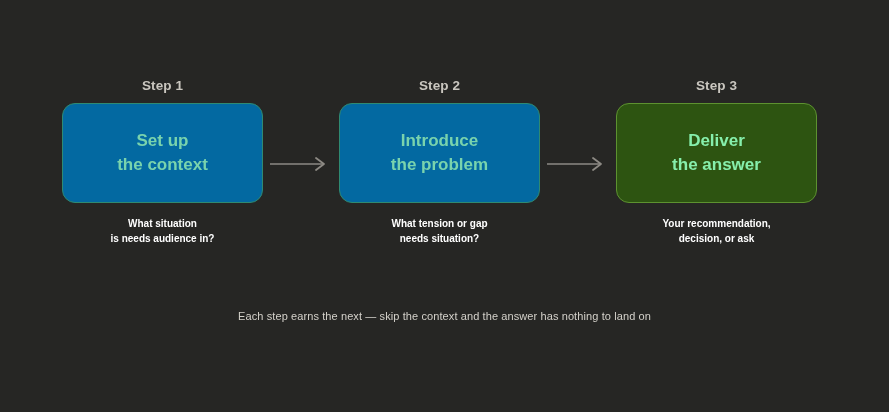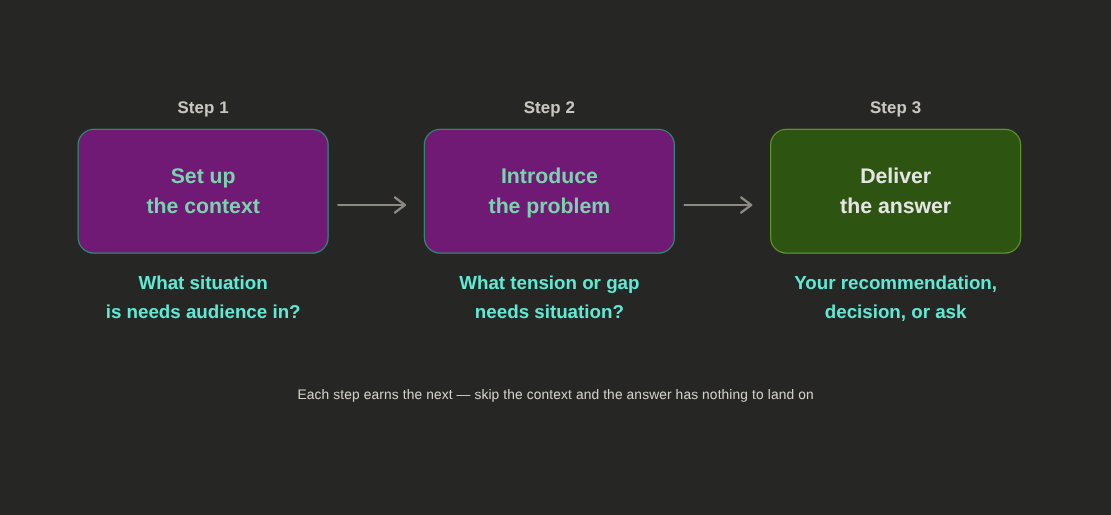--- a/index.html
+++ b/index.html
@@ -56,36 +56,36 @@
     flex-direction: column;
     align-items: center;
     justify-content: center;
     text-align: center;
     line-height: 1.42;
     font-size: 17px;
     font-weight: 700;
   }
 
   .box.teal {
-    background: #701a75;
+    background: #0369a1;
     border: 1.4px solid #2f8a72;
     color: #79d3ad;
   }
 
   .box.olive {
     background: #2d5411;
     border: 1.4px solid #5d9230;
-    color: #e5e5e5;
+    color: #86efac;
   }
 
   .caption {
     margin-top: 13px;
-    font-size: 15px;
+    font-size: 10px;
     font-weight: 700;
-    color: #5eead4;
+    color: #ffffff;
     text-align: center;
     line-height: 1.5;
     white-space: nowrap;
   }
 
   
   .arrow {
     position: absolute;
     top: 155px;
     width: 76px;

